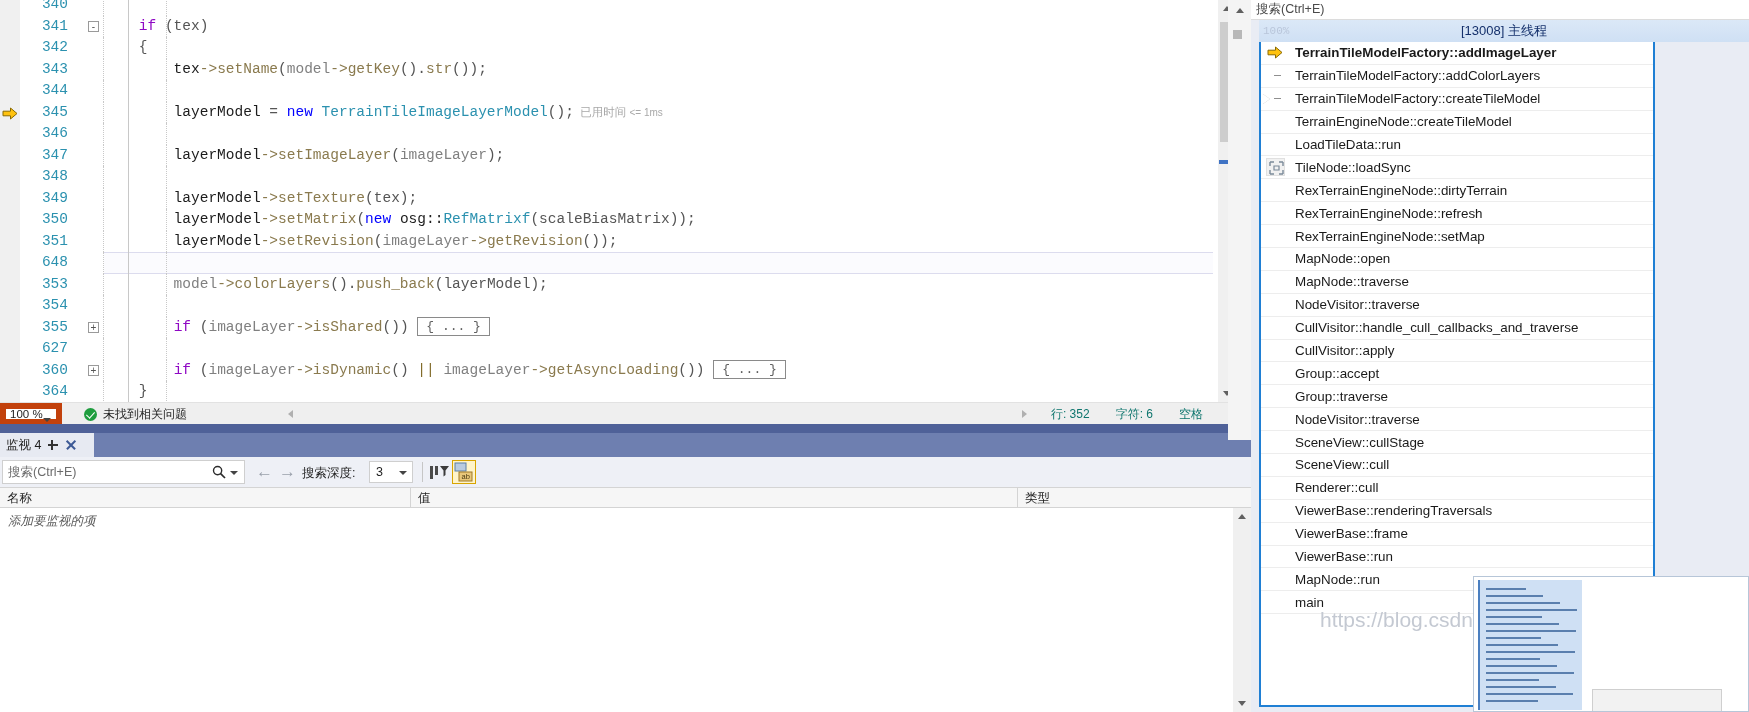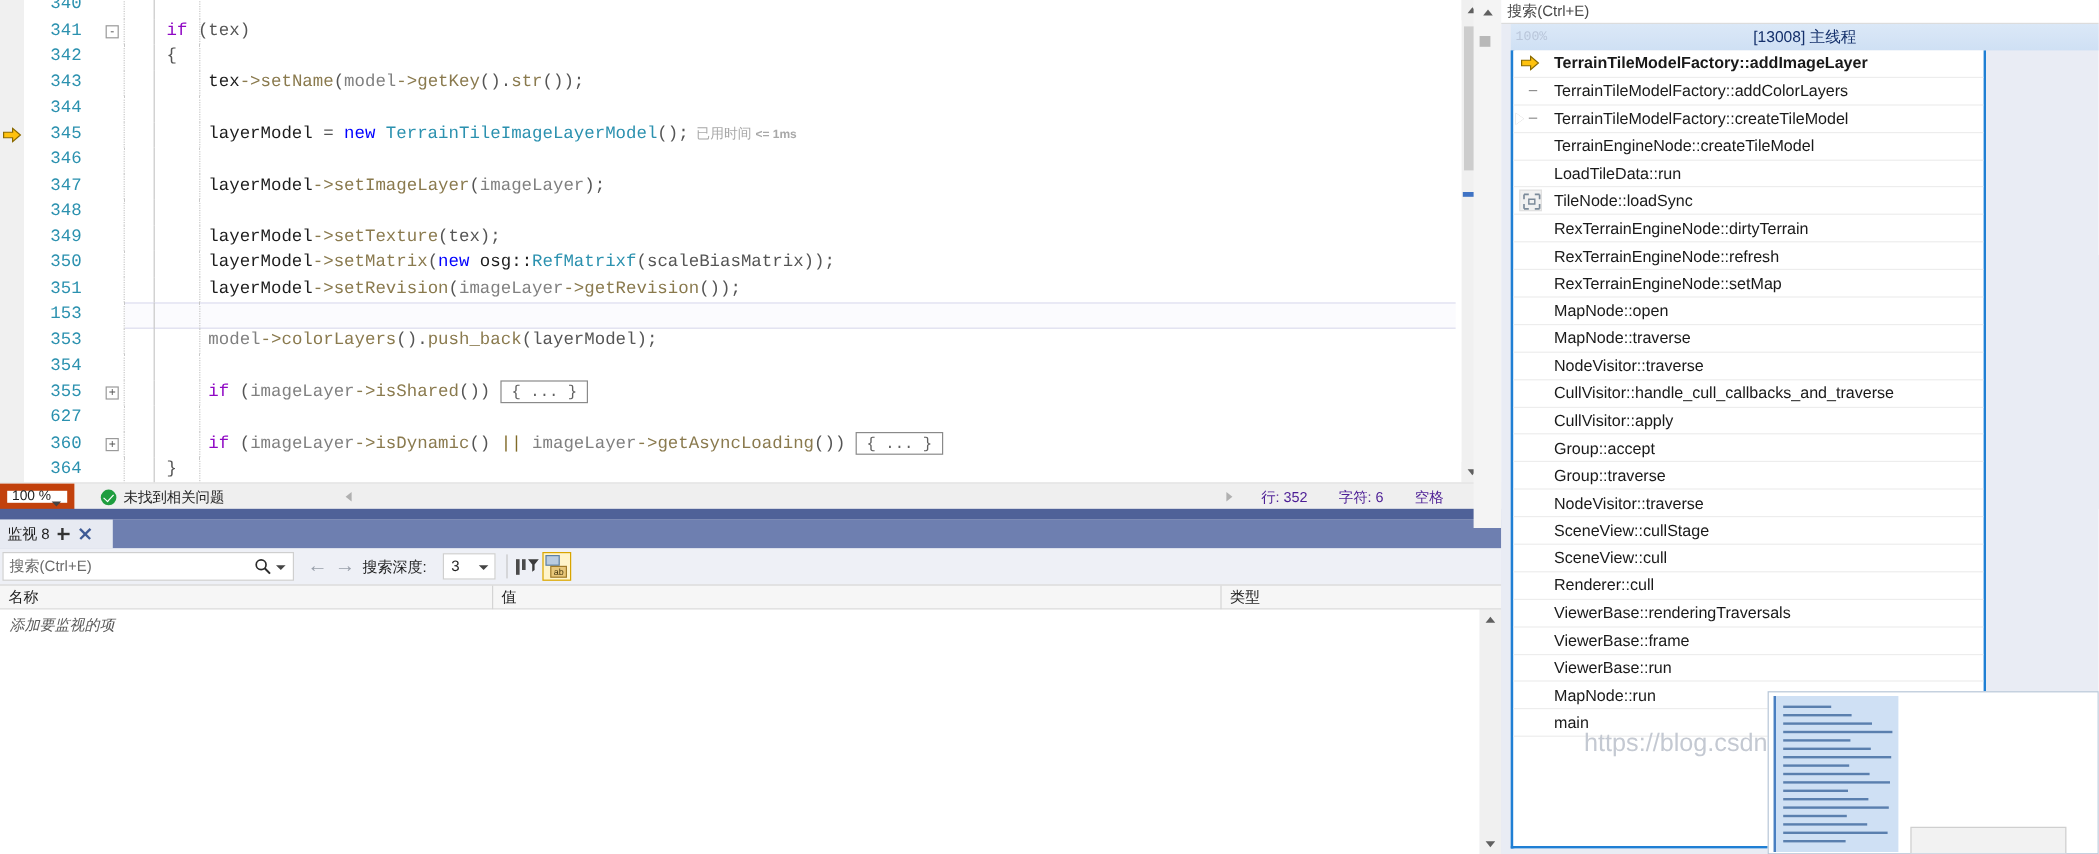--- a/index.html
+++ b/index.html
@@ -104,21 +104,21 @@
     height: 19px;
     vertical-align: middle;
     font-family: "Liberation Mono", monospace;
     font-size: 13px;
   }
   .elapsed {
     color: #a8a8a8;
     font-family: "Liberation Sans", sans-serif;
     font-size: 11.5px;
   }
-  .elapsed .ms { font-size: 10px; font-weight: bold; }
+  .elapsed .ms { font-size: 10px; }
 
   
   #editor-vscroll {
     position: absolute; right: 16px; top: 0;
     width: 17px; height: 402px;
     background: #f0f0f0;
   }
   #editor-vscroll .arrow-up, #editor-vscroll .arrow-dn {
     position: absolute; left: 0; width: 17px; height: 17px;
     background: #f0f0f0;
@@ -188,21 +188,21 @@
   }
   .status-caret-r {
     position: absolute; left: 1022px; top: 7px;
     width: 0; height: 0;
     border-top: 4px solid transparent; border-bottom: 4px solid transparent;
     border-left: 5px solid #b0b0b0;
   }
   #status-right {
     position: absolute; right: 8px; top: 0; height: 22px;
     display: flex; align-items: center; gap: 26px;
-    font-size: 12px; color: #4c1d95;
+    font-size: 12px; color: #0f766e;
   }
 
   
   #blue-band {
     position: absolute; left: 0; top: 424px;
     width: 1251px; height: 9px;
     background: #4f6198;
   }
 
   
@@ -480,21 +480,21 @@
           <div class="code-line"><div class="ln">344</div><div class="vline v1"></div><div class="vline v2"></div><div class="vline v3"></div><div class="code-text"></div></div>
           <div class="code-line"><div class="glyph-arrow"><svg viewBox="0 0 16 13" width="16" height="13">
                 <path d="M1 4.2 H8.5 V1 L15 6.5 L8.5 12 V8.8 H1 Z" fill="#ffc20e" stroke="#8a6a00" stroke-width="1"></path>
               </svg></div><div class="ln">345</div><div class="vline v1"></div><div class="vline v2"></div><div class="vline v3"></div><div class="code-text"><span class="id">        layerModel </span><span class="p">= </span><span class="k">new </span><span class="t">TerrainTileImageLayerModel</span><span class="p">();</span><span class="elapsed">&nbsp;&nbsp;已用时间 <span class="ms">&lt;= 1ms</span></span></div></div>
           <div class="code-line"><div class="ln">346</div><div class="vline v1"></div><div class="vline v2"></div><div class="vline v3"></div><div class="code-text"></div></div>
           <div class="code-line"><div class="ln">347</div><div class="vline v1"></div><div class="vline v2"></div><div class="vline v3"></div><div class="code-text"><span class="id">        layerModel</span><span class="op">-&gt;</span><span class="op">setImageLayer</span><span class="p">(</span><span class="pl">imageLayer</span><span class="p">);</span></div></div>
           <div class="code-line"><div class="ln">348</div><div class="vline v1"></div><div class="vline v2"></div><div class="vline v3"></div><div class="code-text"></div></div>
           <div class="code-line"><div class="ln">349</div><div class="vline v1"></div><div class="vline v2"></div><div class="vline v3"></div><div class="code-text"><span class="id">        layerModel</span><span class="op">-&gt;</span><span class="op">setTexture</span><span class="p">(tex);</span></div></div>
           <div class="code-line"><div class="ln">350</div><div class="vline v1"></div><div class="vline v2"></div><div class="vline v3"></div><div class="code-text"><span class="id">        layerModel</span><span class="op">-&gt;</span><span class="op">setMatrix</span><span class="p">(</span><span class="k">new </span><span class="id">osg::</span><span class="t">RefMatrixf</span><span class="p">(scaleBiasMatrix));</span></div></div>
           <div class="code-line"><div class="ln">351</div><div class="vline v1"></div><div class="vline v2"></div><div class="vline v3"></div><div class="code-text"><span class="id">        layerModel</span><span class="op">-&gt;</span><span class="op">setRevision</span><span class="p">(</span><span class="pl">imageLayer</span><span class="op">-&gt;</span><span class="op">getRevision</span><span class="p">());</span></div></div>
-          <div class="code-line"><div class="cur-line-band"></div><div class="ln">153</div><div class="vline v1"></div><div class="vline v2"></div><div class="vline v3"></div><div class="code-text"></div></div>
+          <div class="code-line"><div class="cur-line-band"></div><div class="ln">648</div><div class="vline v1"></div><div class="vline v2"></div><div class="vline v3"></div><div class="code-text"></div></div>
           <div class="code-line"><div class="ln">353</div><div class="vline v1"></div><div class="vline v2"></div><div class="vline v3"></div><div class="code-text"><span class="pl">        model</span><span class="op">-&gt;</span><span class="op">colorLayers</span><span class="p">().</span><span class="op">push_back</span><span class="p">(layerModel);</span></div></div>
           <div class="code-line"><div class="ln">354</div><div class="vline v1"></div><div class="vline v2"></div><div class="vline v3"></div><div class="code-text"></div></div>
           <div class="code-line"><div class="ln">355</div><div class="vline v1"></div><div class="vline v2"></div><div class="vline v3"></div><div class="fold-box">+</div><div class="code-text"><span class="p">        </span><span class="kw">if</span><span class="p"> (</span><span class="pl">imageLayer</span><span class="op">-&gt;</span><span class="op">isShared</span><span class="p">())</span> <span class="collapsed-block">{ ... }</span></div></div>
           <div class="code-line"><div class="ln">627</div><div class="vline v1"></div><div class="vline v2"></div><div class="vline v3"></div><div class="code-text"></div></div>
           <div class="code-line"><div class="ln">360</div><div class="vline v1"></div><div class="vline v2"></div><div class="vline v3"></div><div class="fold-box">+</div><div class="code-text"><span class="p">        </span><span class="kw">if</span><span class="p"> (</span><span class="pl">imageLayer</span><span class="op">-&gt;</span><span class="op">isDynamic</span><span class="p">() </span><span class="fn">|| </span><span class="pl">imageLayer</span><span class="op">-&gt;</span><span class="op">getAsyncLoading</span><span class="p">())</span> <span class="collapsed-block">{ ... }</span></div></div>
           <div class="code-line"><div class="ln">364</div><div class="vline v1"></div><div class="vline v2"></div><div class="vline v3"></div><div class="code-text"><span class="p">    }</span></div></div>
           <div class="code-line"><div class="ln">365</div><div class="vline v1"></div><div class="vline v2"></div><div class="vline v3"></div><div class="code-text"></div></div>
         </div>
 
       <div id="editor-right-edge"></div>
@@ -528,21 +528,21 @@
         <span>空格</span>
         <span>LF</span>
       </div>
     </div>
 
     <div id="blue-band"></div>
 
     <div id="watch-panel">
       <div id="watch-tabstrip">
         <div id="watch-tab">
-          <span class="tab-label">监视 8</span>
+          <span class="tab-label">监视 4</span>
           <span class="pin-icon"></span>
           <span class="x-icon"></span>
         </div>
       </div>
 
       <div id="watch-body">
         <div id="watch-toolbar">
           <div id="watch-search">
             <span class="ph">搜索(Ctrl+E)</span>
             <svg class="mag-icon" viewBox="0 0 14 14">

